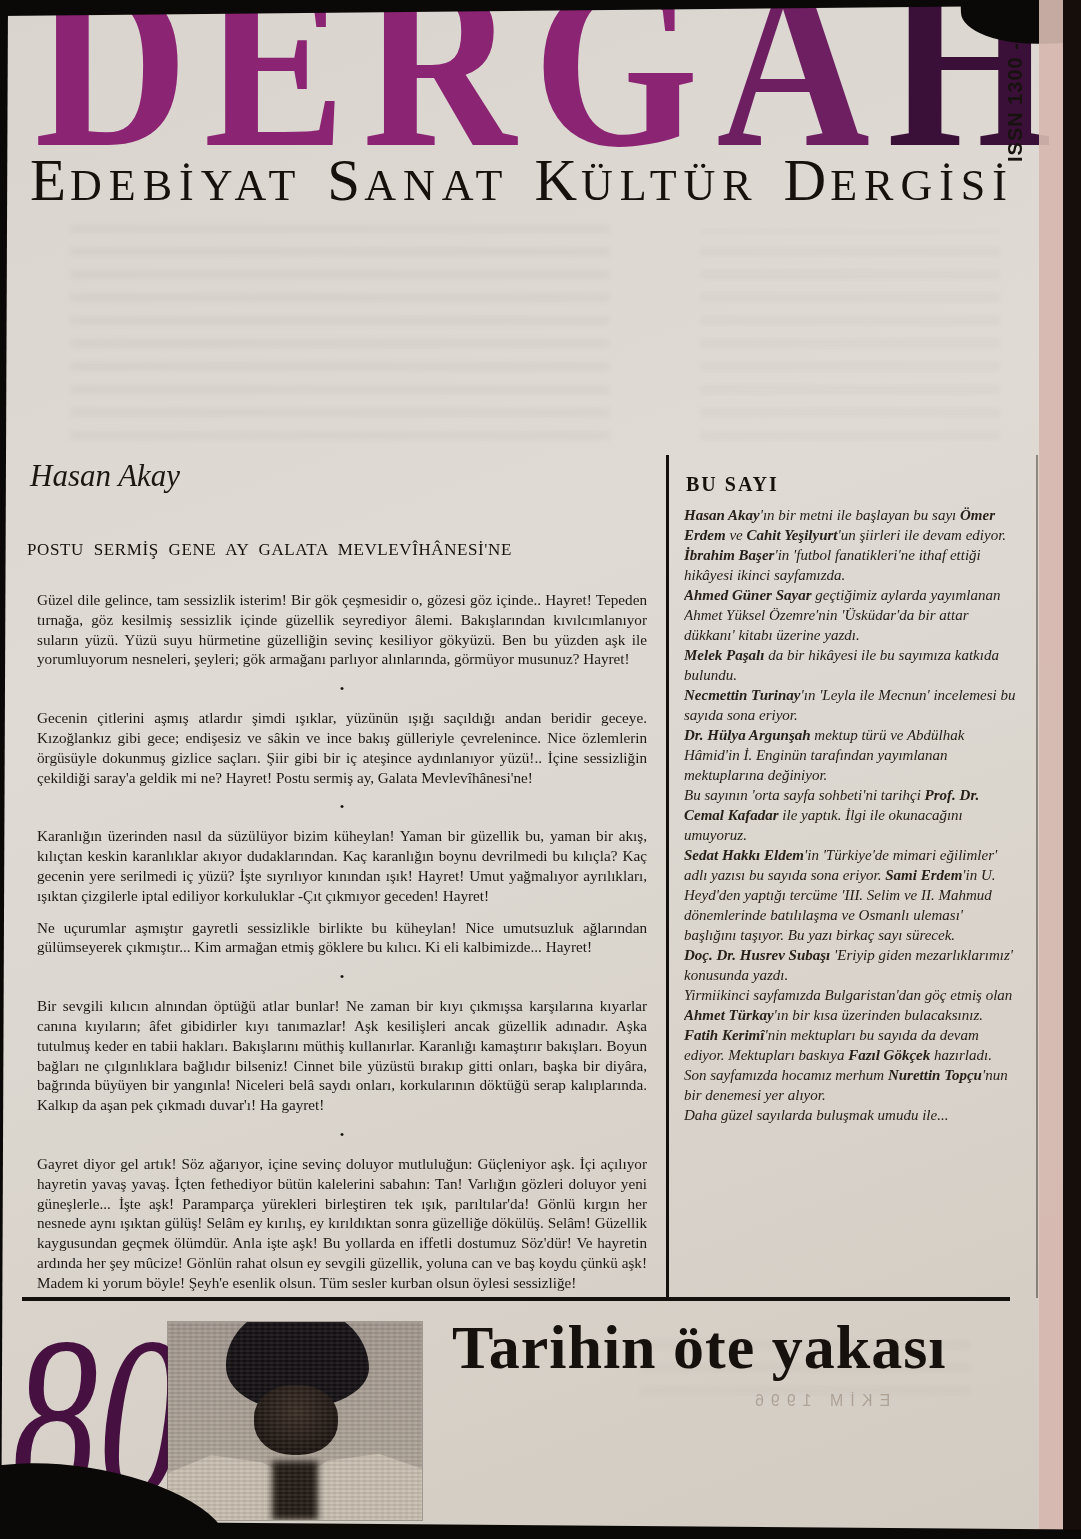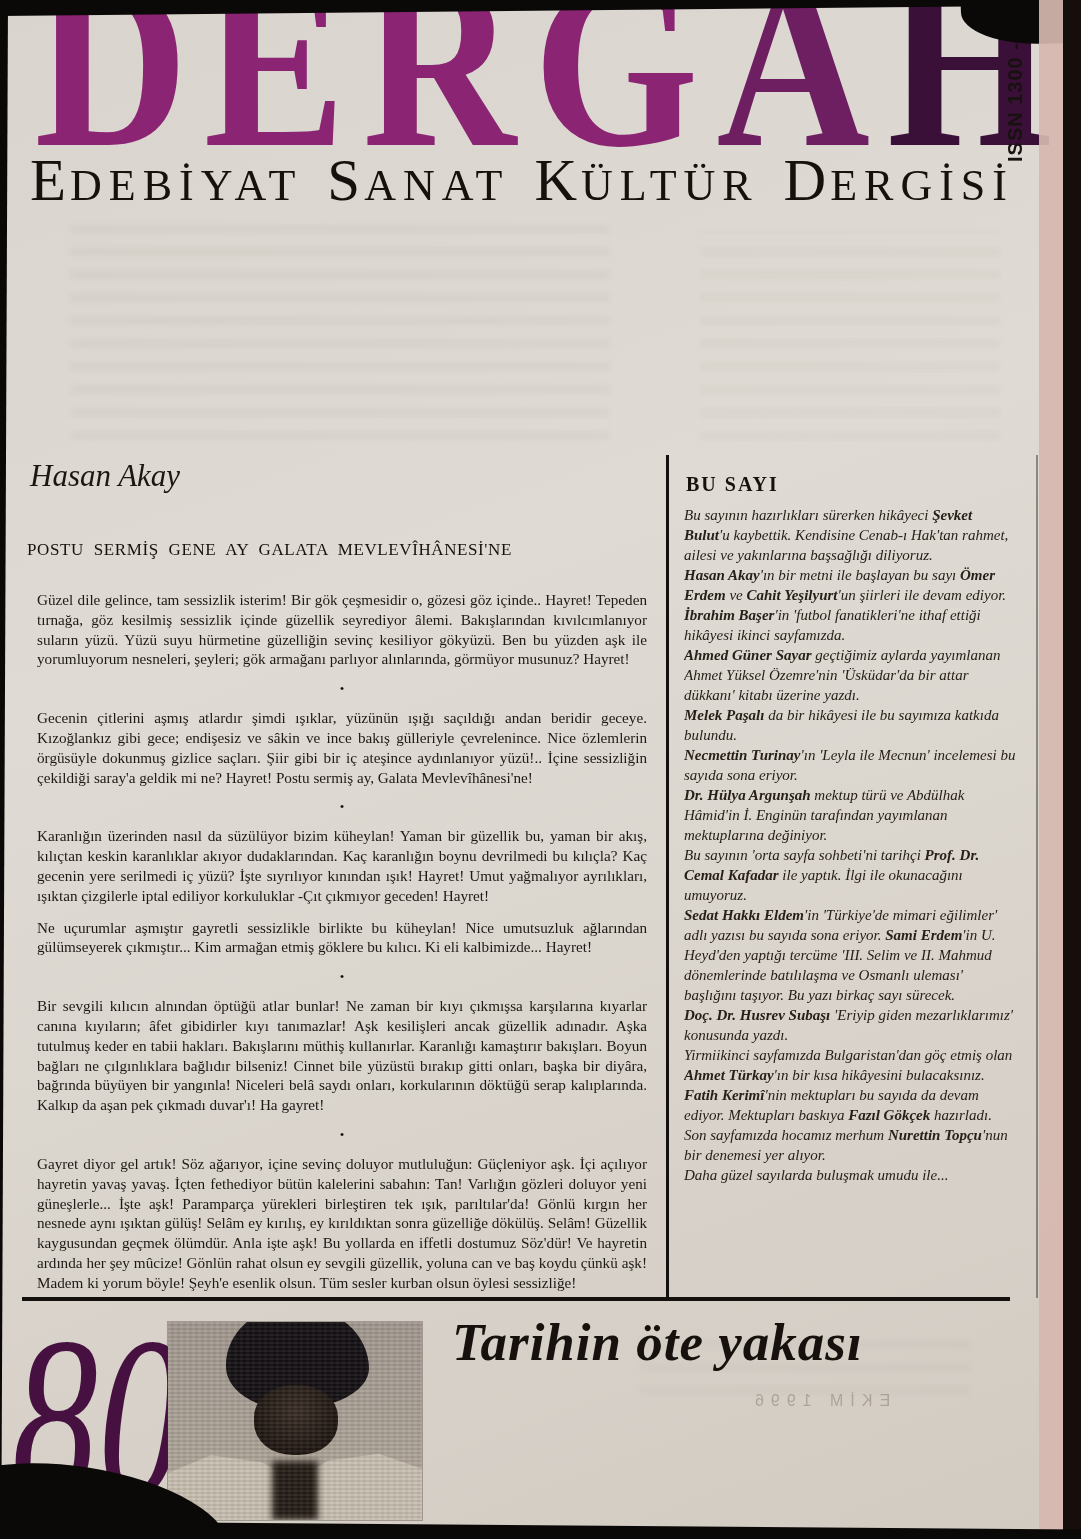--- a/index.html
+++ b/index.html
@@ -76,22 +76,22 @@
   .ph-face{position:absolute;top:32%;left:34%;width:33%;height:35%;
             background:radial-gradient(circle at 50% 38%,#3a2d25 0%,#1d1511 72%);
             border-radius:46%;}
   .ph-shirt{position:absolute;bottom:0;left:0;right:0;height:36%;background:#c8bfb1;
             clip-path:polygon(0 34%,17% 9%,37% 19%,50% 44%,63% 17%,83% 7%,100% 28%,100% 100%,0 100%);}
   .ph-collar{position:absolute;bottom:0;left:41%;width:18%;height:30%;background:#241c16;
             filter:blur(3px);}
   .ph-grain{position:absolute;inset:0;
             background:repeating-linear-gradient(0deg,rgba(255,255,255,.05) 0 2px,rgba(0,0,0,.06) 2px 4px),
                        repeating-linear-gradient(90deg,rgba(255,255,255,.03) 0 3px,rgba(0,0,0,.03) 3px 6px);}
-  .headline{position:absolute;top:1312px;left:452px;font-size:53px;font-weight:bold;
-            letter-spacing:1px;color:#16110d;font-style:italic;}
+  .headline{position:absolute;top:1312px;left:452px;font-size:62px;font-weight:bold;
+            letter-spacing:1px;color:#16110d;}
   .caption{position:absolute;top:1482px;left:442px;width:575px;font-size:20.5px;color:#1b1511;}
 </style>
 </head>
 <body>
 
 <div class="page">
 
   <div class="ghost-block ghost-a"></div>
   <div class="ghost-block ghost-b"></div>
   <div class="ghost-block ghost-c"></div>
@@ -138,31 +138,30 @@
       <p>Bir sevgili kılıcın alnından öptüğü atlar bunlar! Ne zaman bir kıyı çıkmışsa karşılarına kıyarlar canına kıyıların; âfet gibidirler kıyı tanımazlar! Aşk kesilişleri ancak güzellik adınadır. Aşka tutulmuş keder en tabii hakları. Bakışlarını müthiş kullanırlar. Karanlığı kamaştırır bakışları. Boyun bağları ne çılgınlıklara bağlıdır bilseniz! Cinnet bile yüzüstü bırakıp gitti onları, başka bir diyâra, bağrında büyüyen bir yangınla! Niceleri belâ saydı onları, korkularının döktüğü serap kalıplarında. Kalkıp da aşan pek çıkmadı duvar'ı! Ha gayret!</p>
       <div class="sep">•</div>
       <p>Gayret diyor gel artık! Söz ağarıyor, içine sevinç doluyor mutluluğun: Güçleniyor aşk. İçi açılıyor hayretin yavaş yavaş. İçten fethediyor bütün kalelerini sabahın: Tan! Varlığın gözleri doluyor yeni güneşlerle... İşte aşk! Paramparça yürekleri birleştiren tek ışık, parıltılar'da! Gönlü kırgın her nesnede aynı ışıktan gülüş! Selâm ey kırılış, ey kırıldıktan sonra güzelliğe dökülüş. Selâm! Güzellik kaygusundan geçmek ölümdür. Anla işte aşk! Bu yollarda en iffetli dostumuz Söz'dür! Ve hayretin ardında her şey mûcize! Gönlün rahat olsun ey sevgili güzellik, yoluna can ve baş koydu çünkü aşk! Madem ki yorum böyle! Şeyh'e esenlik olsun. Tüm sesler kurban olsun öylesi sessizliğe!</p>
       <p>Postu sermiş gene ay, Galata Mevlevîhânesi'ne!</p>
     </div>
 
   <div class="col-divider"></div>
   <div class="col-right-line"></div>
   <div class="busayi-heading">BU SAYI</div>
   <div class="busayi">
-      <p><span>Bu sayının hazırlıkları sürerken hikâyeci </span><span class="b">Şevket Bulut</span><span>'u kaybettik. Kendisine Cenab-ı Hak'tan rahmet, ailesi ve yakınlarına başsağlığı diliyoruz.</span></p>
       <p><span class="b">Hasan Akay</span><span>'ın bir metni ile başlayan bu sayı </span><span class="b">Ömer Erdem</span><span> ve </span><span class="b">Cahit Yeşilyurt</span><span>'un şiirleri ile devam ediyor.</span></p>
       <p><span class="b">İbrahim Başer</span><span>'in 'futbol fanatikleri'ne ithaf ettiği hikâyesi ikinci sayfamızda.</span></p>
       <p><span class="b">Ahmed Güner Sayar</span><span> geçtiğimiz aylarda yayımlanan Ahmet Yüksel Özemre'nin 'Üsküdar'da bir attar dükkanı' kitabı üzerine yazdı.</span></p>
       <p><span class="b">Melek Paşalı</span><span> da bir hikâyesi ile bu sayımıza katkıda bulundu.</span></p>
       <p><span class="b">Necmettin Turinay</span><span>'ın 'Leyla ile Mecnun' incelemesi bu sayıda sona eriyor.</span></p>
       <p><span class="b">Dr. Hülya Argunşah</span><span> mektup türü ve Abdülhak Hâmid'in İ. Enginün tarafından yayımlanan mektuplarına değiniyor.</span></p>
       <p><span>Bu sayının 'orta sayfa sohbeti'ni tarihçi </span><span class="b">Prof. Dr. Cemal Kafadar</span><span> ile yaptık. İlgi ile okunacağını umuyoruz.</span></p>
       <p><span class="b">Sedat Hakkı Eldem</span><span>'in 'Türkiye'de mimari eğilimler' adlı yazısı bu sayıda sona eriyor. </span><span class="b">Sami Erdem</span><span>'in U. Heyd'den yaptığı tercüme 'III. Selim ve II. Mahmud dönemlerinde batılılaşma ve Osmanlı uleması' başlığını taşıyor. Bu yazı birkaç sayı sürecek.</span></p>
       <p><span class="b">Doç. Dr. Husrev Subaşı</span><span> 'Eriyip giden mezarlıklarımız' konusunda yazdı.</span></p>
-      <p><span>Yirmiikinci sayfamızda Bulgaristan'dan göç etmiş olan </span><span class="b">Ahmet Türkay</span><span>'ın bir kısa hikâyesini bulacaksınız.</span></p>
+      <p><span>Yirmiikinci sayfamızda Bulgaristan'dan göç etmiş olan </span><span class="b">Ahmet Türkay</span><span>'ın bir kısa üzerinden bulacaksınız.</span></p>
       <p><span class="b">Fatih Kerimî</span><span>'nin mektupları bu sayıda da devam ediyor. Mektupları baskıya </span><span class="b">Fazıl Gökçek</span><span> hazırladı.</span></p>
       <p><span>Son sayfamızda hocamız merhum </span><span class="b">Nurettin Topçu</span><span>'nun bir denemesi yer alıyor.</span></p>
       <p><span>Daha güzel sayılarda buluşmak umudu ile...</span></p>
     </div>
 
   <div class="footer-rule"></div>
   <div class="issue-number">80</div>
   <div class="photo">
     <div class="ph-hair"></div>
     <div class="ph-face"></div>

